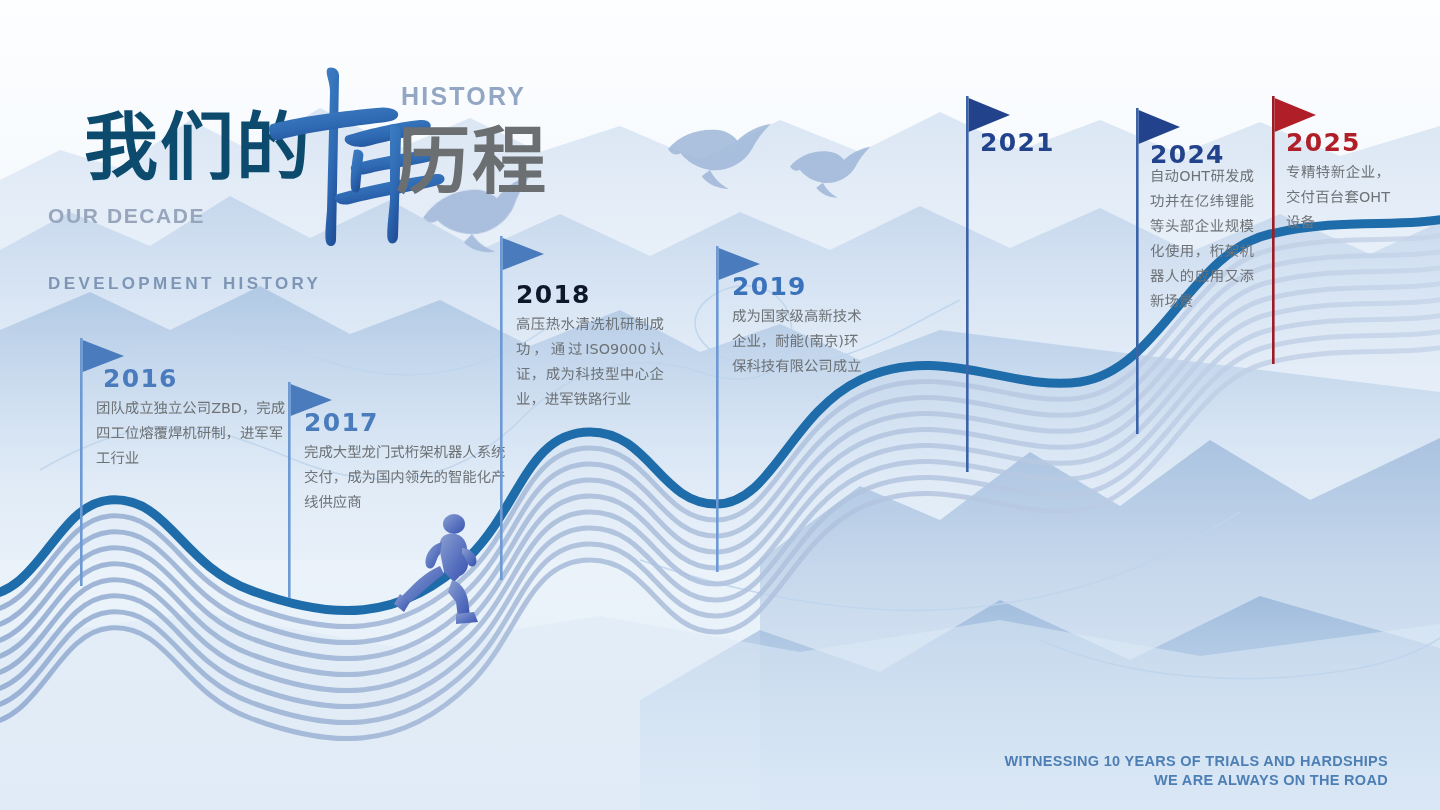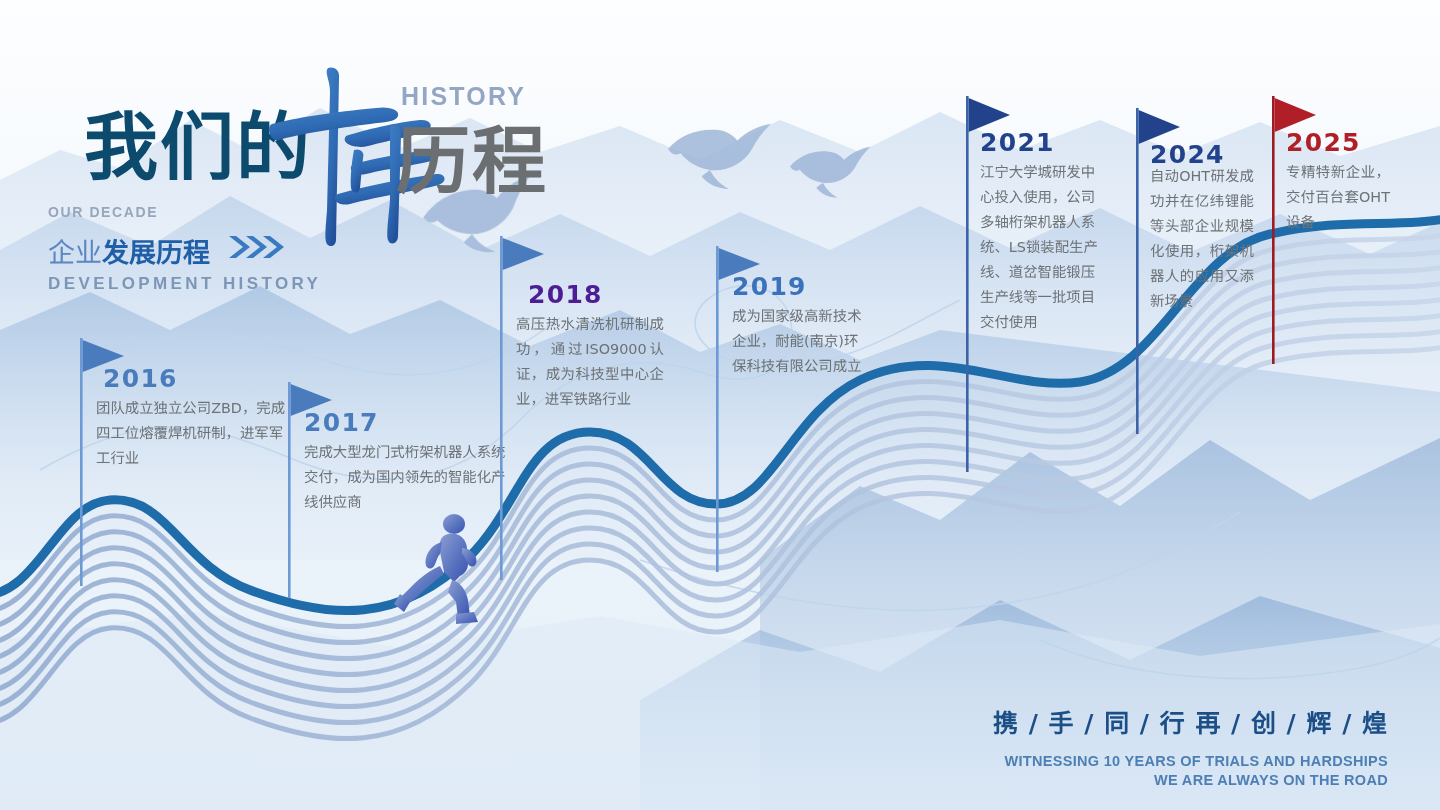--- a/index.html
+++ b/index.html
@@ -30,21 +30,21 @@
     font-size:74px;font-weight:bold;color:#6b6f72;
     letter-spacing:2px;line-height:1;white-space:nowrap;
     font-family:"DejaVu Sans","Liberation Sans",sans-serif;
   }
   #history-en{
     position:absolute;left:357px;top:30px;
     font-size:25px;font-weight:bold;color:#93a7c4;letter-spacing:2.2px;
   }
   #our-decade{
     position:absolute;left:4px;top:152px;
-    font-size:14px;font-weight:bold;color:#97a6bc;letter-spacing:1.6px;
+    font-size:21px;font-weight:bold;color:#97a6bc;letter-spacing:1.6px;
   }
   #sub-cn{
     position:absolute;left:4px;top:182px;
     font-size:27px;line-height:1;white-space:nowrap;
     font-family:"DejaVu Sans","Liberation Sans",sans-serif;
   }
   #sub-cn .light{color:#5b87c0;font-weight:normal;}
   #sub-cn .bold{color:#1f5fa8;font-weight:bold;}
   #chev{display:inline-block;margin-left:8px;vertical-align:2px;}
   #dev-history{
@@ -284,32 +284,20 @@
                  C100,114 102,96 104,86 Z"></path>
       </g>
     </svg>
 
     <div id="main-title-cn2">历程</div>
 
     <div id="history-en">HISTORY</div>
 
     <div id="our-decade">OUR DECADE</div>
 
-    <div id="sub-cn">
-      <span class="light">企业</span><span class="bold">发展历程</span>
-      <span id="chev">
-        <svg width="58" height="26" viewBox="0 0 58 26">
-          <g fill="#3a7ac0">
-            <path d="M2,2 L16,13 L2,24 L9,24 L23,13 L9,2 Z"></path>
-            <path d="M19,2 L33,13 L19,24 L26,24 L40,13 L26,2 Z"></path>
-            <path d="M36,2 L50,13 L36,24 L43,24 L57,13 L43,2 Z"></path>
-          </g>
-        </svg>
-      </span>
-    </div>
 
     <div id="dev-history">DEVELOPMENT HISTORY</div>
   </div>
 
   <div class="item" style="left:80px;top:338px;width:230px;height:250px;">
     <svg class="flag" width="48" height="248" viewBox="0 0 48 248">
       <rect x="0" y="0" width="2.6" height="248" fill="#6d9ad4"></rect>
       <path d="M2.6,2 L44,18 L2.6,34 Z" fill="#4a7cbd"></path>
     </svg>
     <div class="year" style="left:23px;top:28px;color:#4a7cbd;">2016</div>
@@ -323,41 +311,40 @@
     </svg>
     <div class="year" style="left:16px;top:28px;color:#4a7cbd;">2017</div>
     <div class="desc" style="left:16px;top:58px;width:208px;">完成大型龙门式桁架机器人系统交付，成为国内领先的智能化产线供应商</div>
   </div>
 
   <div class="item" style="left:500px;top:236px;width:180px;height:350px;">
     <svg class="flag" width="48" height="344" viewBox="0 0 48 344">
       <rect x="0" y="0" width="2.6" height="344" fill="#6d9ad4"></rect>
       <path d="M2.6,2 L44,18 L2.6,34 Z" fill="#4a7cbd"></path>
     </svg>
-    <div class="year" style="left:16px;top:46px;color:#4c1d95;margin-left:12px;">2018</div>
+    <div class="year" style="left:16px;top:46px;color:#0f172a;">2018</div>
     <div class="desc just" style="left:16px;top:76px;width:148px;">高压热水清洗机研制成功，通过ISO9000认证，成为科技型中心企业，进军铁路行业</div>
   </div>
 
   <div class="item" style="left:716px;top:246px;width:170px;height:330px;">
     <svg class="flag" width="48" height="326" viewBox="0 0 48 326">
       <rect x="0" y="0" width="2.6" height="326" fill="#6d9ad4"></rect>
       <path d="M2.6,2 L44,18 L2.6,34 Z" fill="#4a7cbd"></path>
     </svg>
     <div class="year" style="left:16px;top:28px;color:#3a72bb;">2019</div>
     <div class="desc" style="left:16px;top:58px;width:140px;">成为国家级高新技术企业，耐能(南京)环保科技有限公司成立</div>
   </div>
 
 
   <div class="item" style="left:966px;top:96px;width:150px;height:380px;">
     <svg class="flag" width="48" height="376" viewBox="0 0 48 376">
       <rect x="0" y="0" width="2.6" height="376" fill="#3a63a8"></rect>
       <path d="M2.6,2 L44,19 L2.6,36 Z" fill="#22438c"></path>
     </svg>
     <div class="year" style="left:14px;top:34px;color:#22438c;">2021</div>
-    <div class="desc" style="left:14px;top:64px;width:120px;">江宁大学城研发中心投入使用，公司多轴桁架机器人系统、LS锁装配生产线、道岔智能锻压生产线等一批项目交付使用</div>
   </div>
 
   <div class="item" style="left:1136px;top:108px;width:140px;height:330px;">
     <svg class="flag" width="48" height="326" viewBox="0 0 48 326">
       <rect x="0" y="0" width="2.6" height="326" fill="#3a63a8"></rect>
       <path d="M2.6,2 L44,19 L2.6,36 Z" fill="#22438c"></path>
     </svg>
     <div class="year" style="left:14px;top:34px;color:#22438c;">2024</div>
     <div class="desc just" style="left:14px;top:56px;width:104px;">自动OHT研发成功并在亿纬锂能等头部企业规模化使用，桁架机器人的应用又添新场景</div>
   </div>
@@ -365,18 +352,17 @@
   <div class="item" style="left:1272px;top:96px;width:140px;height:270px;">
     <svg class="flag" width="48" height="268" viewBox="0 0 48 268">
       <rect x="0" y="0" width="2.6" height="268" fill="#9d1c23"></rect>
       <path d="M2.6,2 L44,19 L2.6,36 Z" fill="#b01f28"></path>
     </svg>
     <div class="year" style="left:14px;top:34px;color:#b01f28;">2025</div>
     <div class="desc just" style="left:14px;top:64px;width:104px;">专精特新企业，交付百台套OHT设备</div>
   </div>
 
   <div id="slogan">
-    <div id="slogan-cn">携 / 手 / 同 / 行  再 / 创 / 辉 / 煌</div>
     <div id="slogan-en1">WITNESSING 10 YEARS OF TRIALS AND HARDSHIPS</div>
     <div id="slogan-en2">WE ARE ALWAYS ON THE ROAD</div>
   </div>
 
 </div>
 
 </body></html>

